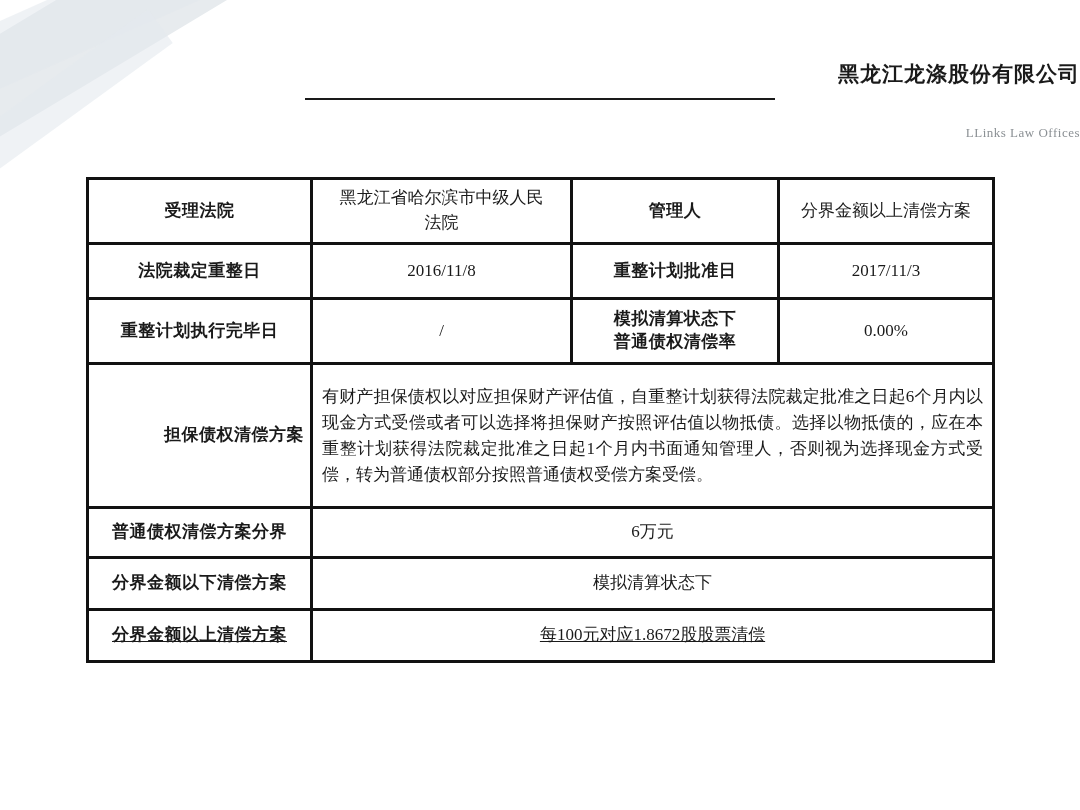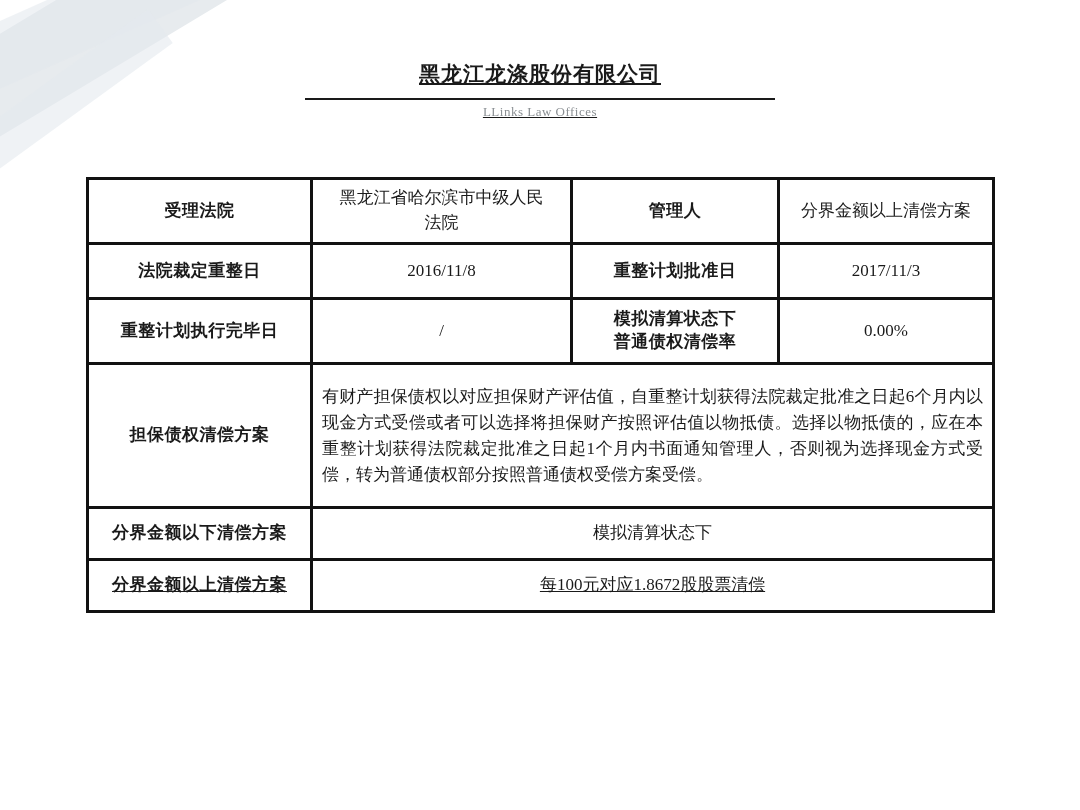--- a/index.html
+++ b/index.html
@@ -30,32 +30,32 @@
     background: rgba(225, 232, 237, 0.55);
     transform: rotate(-24deg);
   }
   .b3 {
     left: -120px; top: 96px; width: 310px; height: 42px;
     background: rgba(228, 234, 239, 0.6);
     transform: rotate(-36deg);
   }
 
   
-  .header { position: absolute; left: 0; top: 0; width: 1080px; text-align: center; text-decoration: underline; }
+  .header { position: absolute; left: 0; top: 0; width: 1080px; text-align: right; }
   .title {
     margin: 0; padding-top: 60px;
     font-size: 21px; font-weight: bold; letter-spacing: 1px;
     color: var(--ink, #1a1a1a);
   }
   .rule {
     width: 470px; height: 2px; margin: 10px auto 0 auto;
     background: var(--ink, #1a1a1a);
   }
   .subtitle {
-    margin-top: 4px;
+    margin-top: 25px;
     font-size: 13px; letter-spacing: 0.5px;
     color: var(--subtle, #8b9094);
   }
 
   
   table.grid {
     position: absolute; left: 86px; top: 177px;
     width: 906px;
     border-collapse: collapse; table-layout: fixed; padding-left: 46px;
   }
@@ -75,21 +75,21 @@
   .grid td.two-line { white-space: pre-line; line-height: 1.35; font-family: Liberation Serif, serif; }
   .grid td.wrapcell { padding: 2px 19px; margin-top: 32px; }
   .grid td.para {
     text-align: justify;
     padding: 4px 9px 4px 9px;
     line-height: 26px;
   }
   tr.r1 td { height: 58px; }
   tr.r2 td { height: 48px; }
   tr.r3 td { height: 58px; }
-  tr.r4 td { height: 133px; }
+  tr.r4 td { height: 133px; text-align: right; }
   tr.r5 td { height: 43px; }
   tr.r6 td { height: 45px; }
   tr.r7 td { height: 45px; text-decoration: underline; }
 </style>
 </head>
 <body>
 
 <div class="page">
 
   <div class="decor">
@@ -128,20 +128,24 @@
         <td class="label">重整计划执行完毕日</td>
         <td class="value">/</td>
         <td class="label two-line">模拟清算状态下
 普通债权清偿率</td>
         <td class="value">0.00%</td>
       </tr>
       <tr class="r4">
         <td class="label">担保债权清偿方案</td>
         <td class="value para" colspan="3">有财产担保债权以对应担保财产评估值，自重整计划获得法院裁定批准之日起6个月内以现金方式受偿或者可以选择将担保财产按照评估值以物抵债。选择以物抵债的，应在本重整计划获得法院裁定批准之日起1个月内书面通知管理人，否则视为选择现金方式受偿，转为普通债权部分按照普通债权受偿方案受偿。</td>
       </tr>
+      <tr class="r5">
+        <td class="label">普通债权清偿方案分界</td>
+        <td class="value" colspan="3">6万元</td>
+      </tr>
       <tr class="r6">
         <td class="label">分界金额以下清偿方案</td>
         <td class="value" colspan="3">模拟清算状态下</td>
       </tr>
       <tr class="r7">
         <td class="label">分界金额以上清偿方案</td>
         <td class="value" colspan="3">每100元对应1.8672股股票清偿</td>
       </tr>
     </tbody>
   </table>

